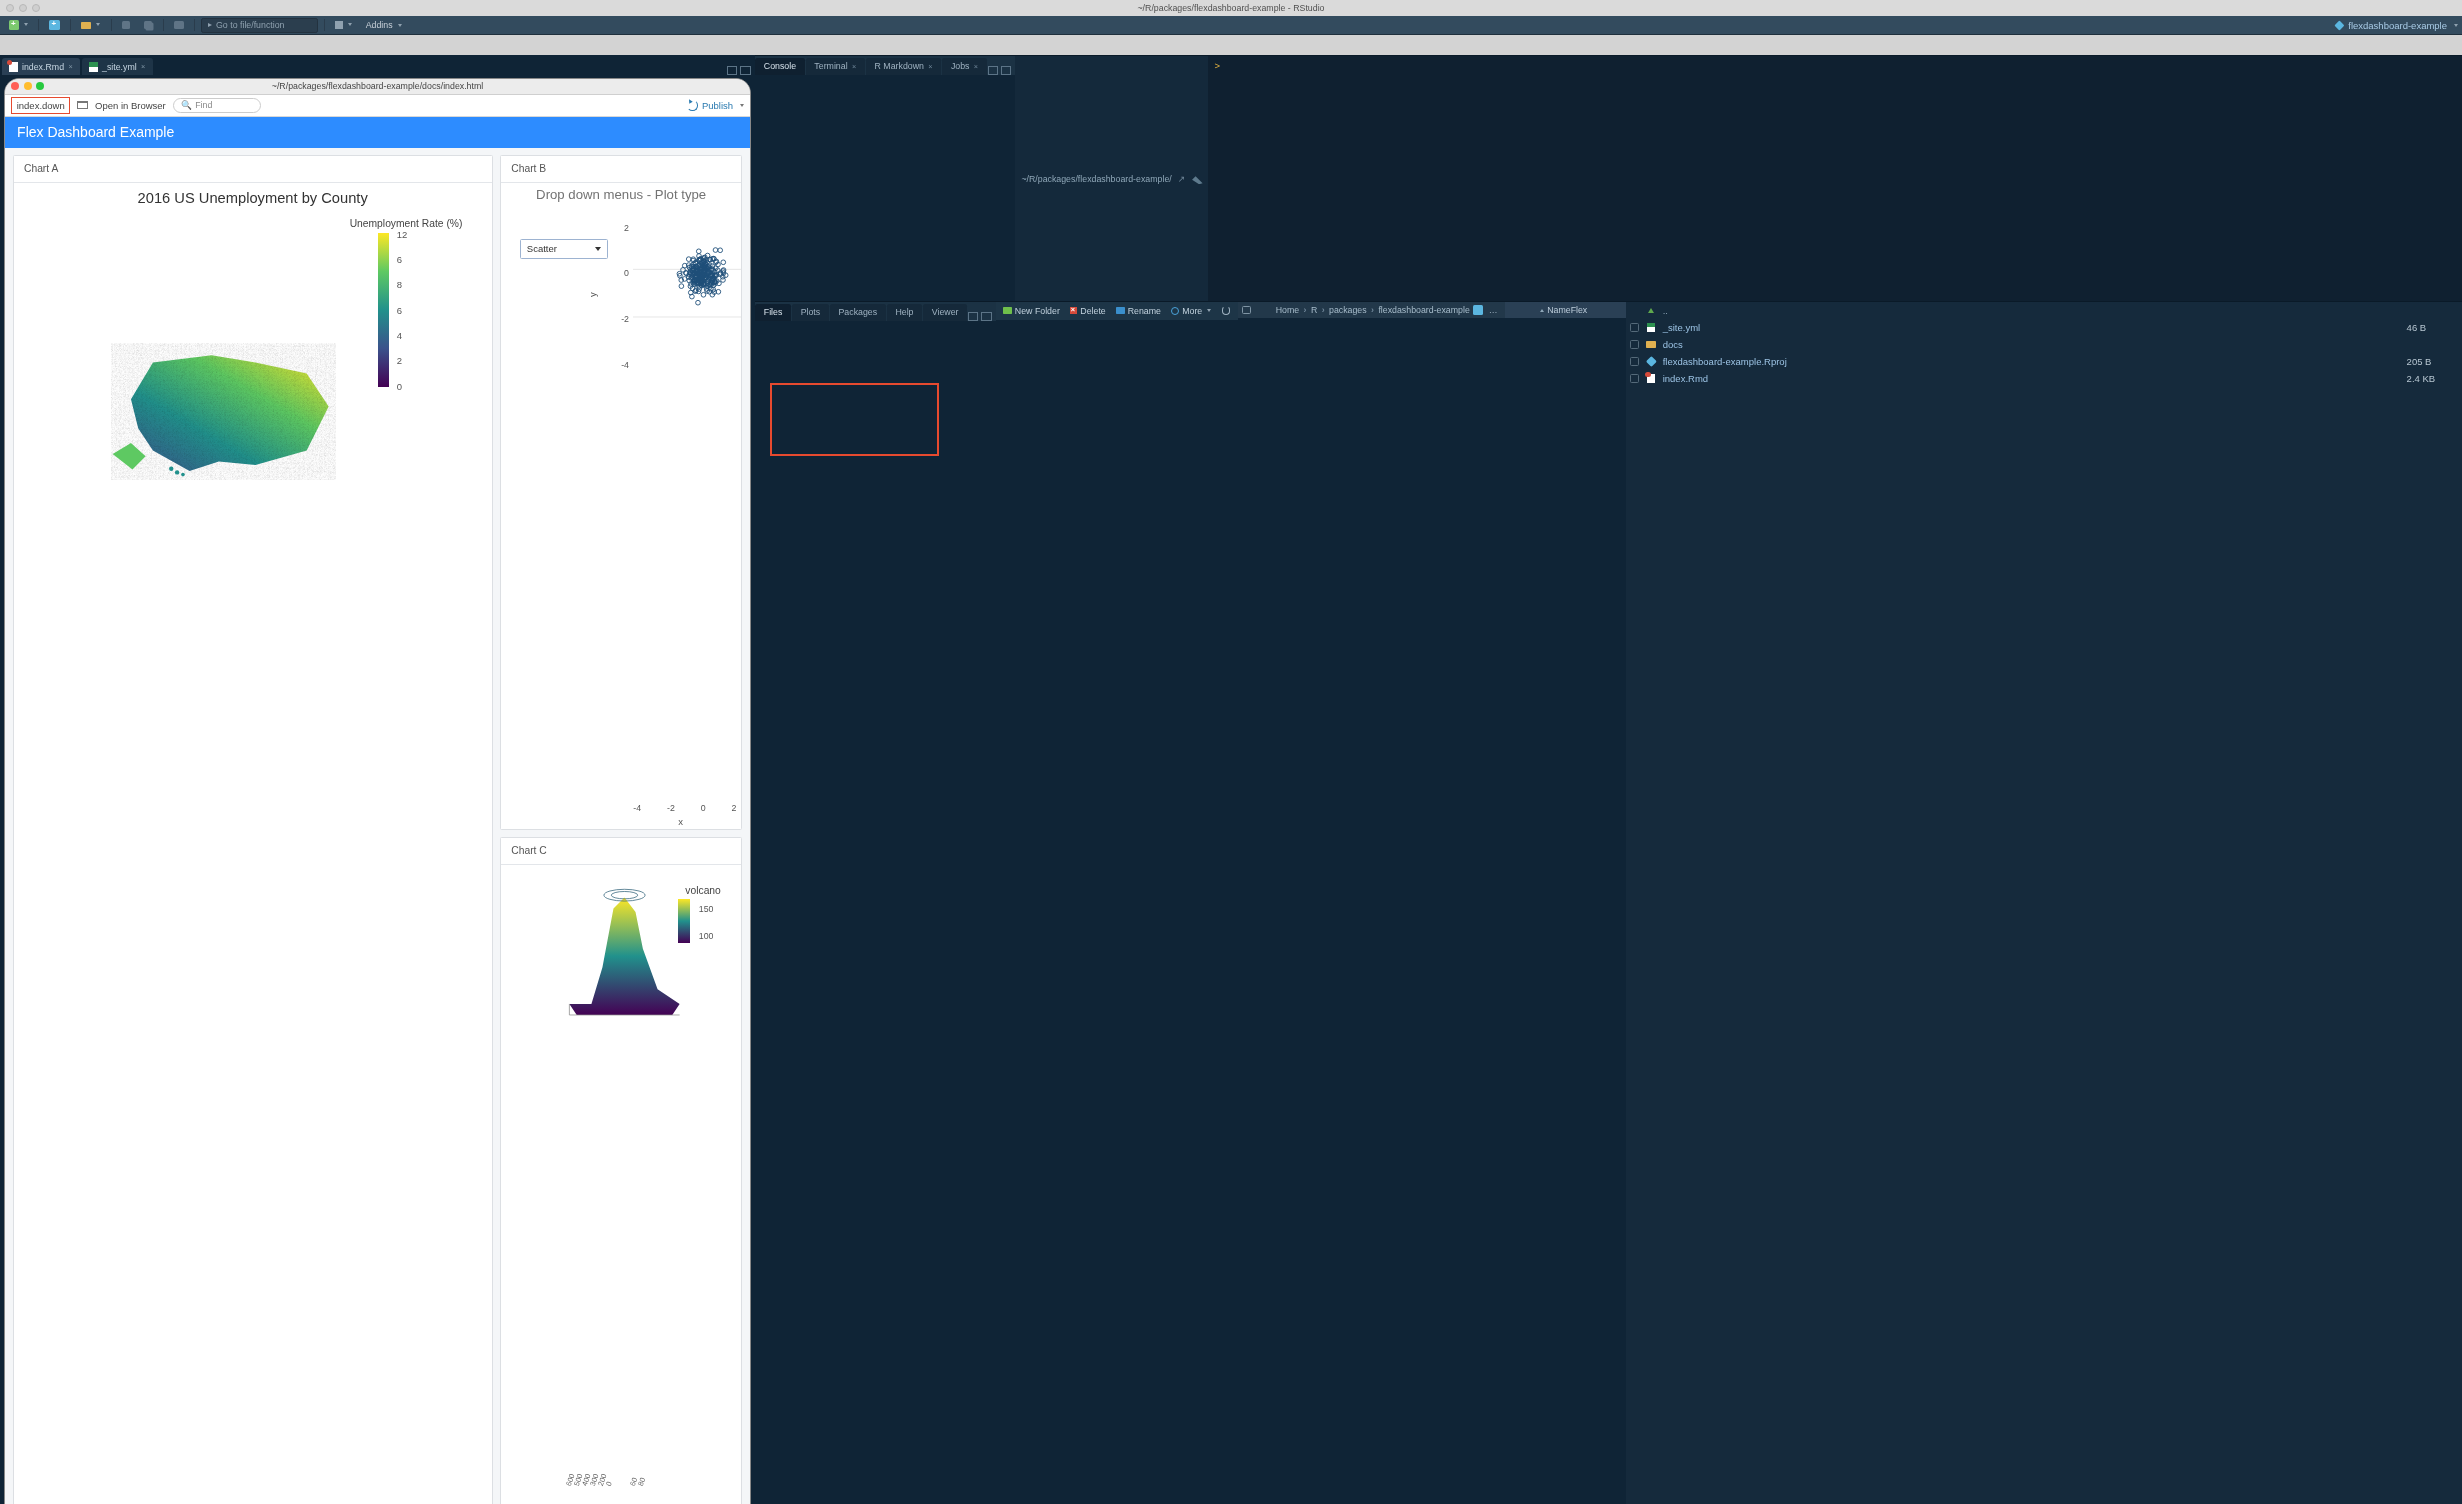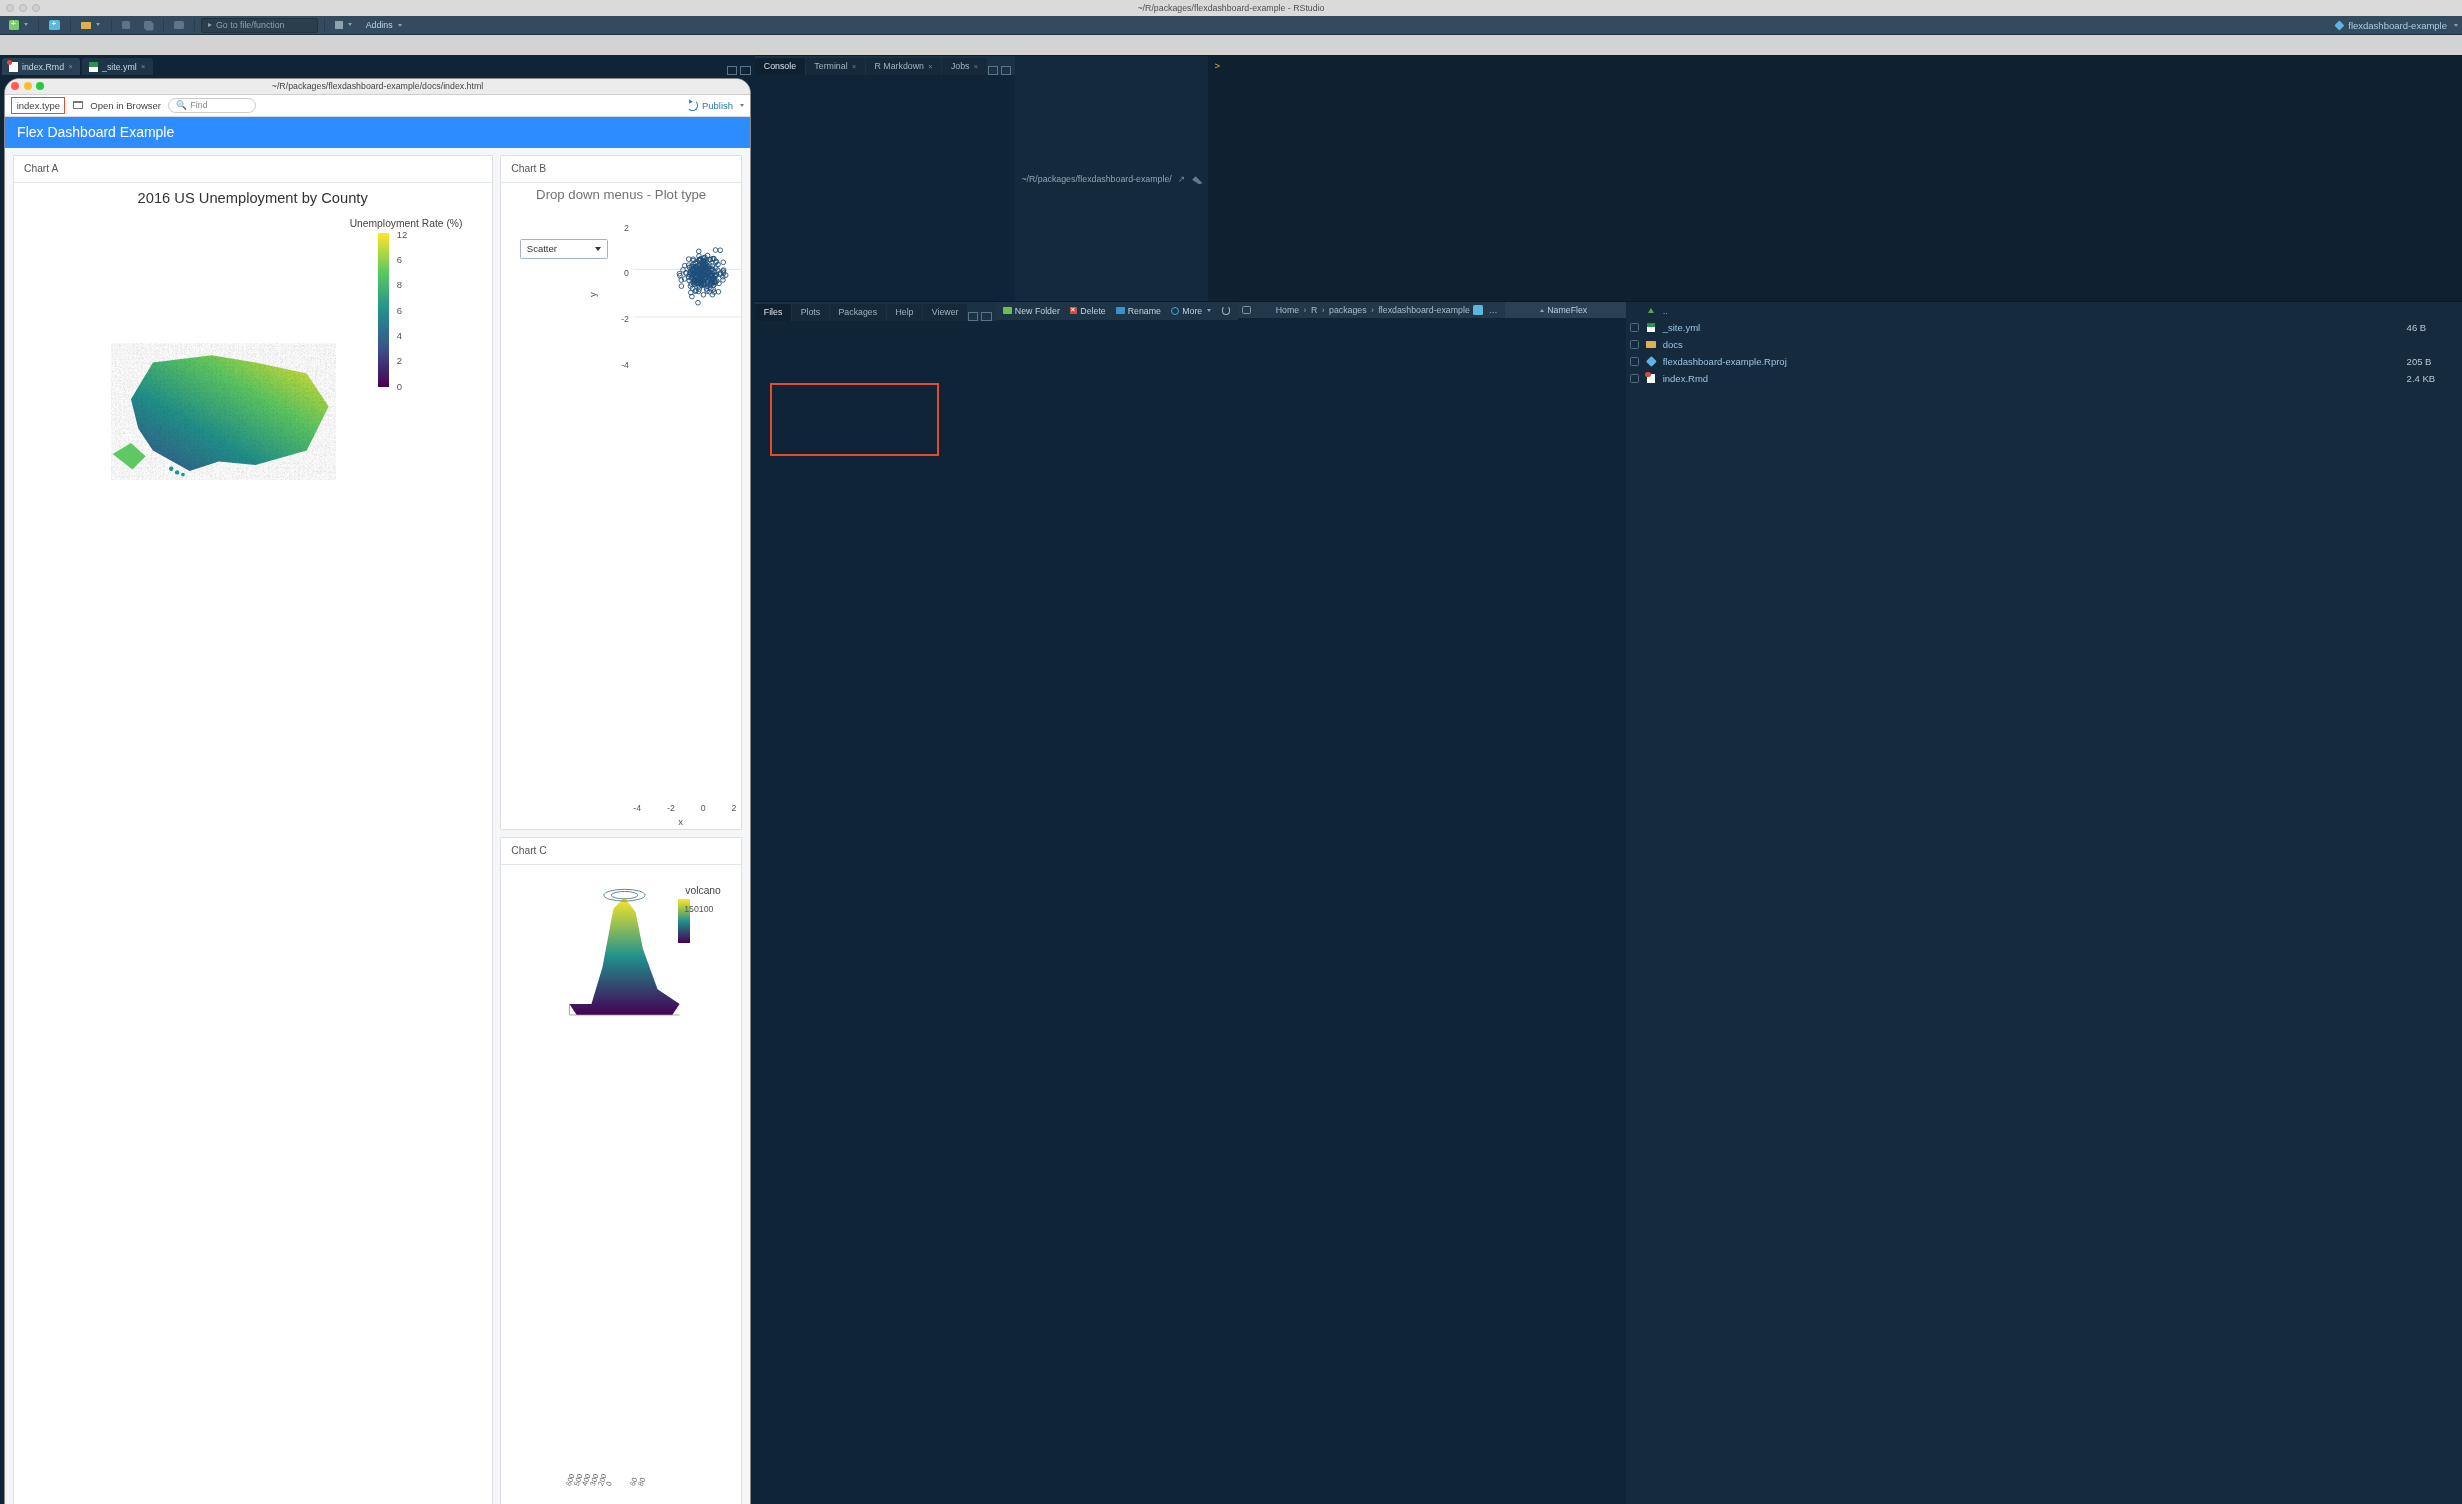--- a/index.html
+++ b/index.html
@@ -101,21 +101,21 @@
 .scat-axis-y{position:absolute; left:106px; top:37px; height:147px; display:flex; flex-direction:column; justify-content:space-between; font-size:8.8px; color:#555; text-align:right; width:14.7px;}
 .scat-axis-x{position:absolute; left:125px; bottom:13.2px; width:103px; display:flex; justify-content:space-between; font-size:8.8px; color:#555;}
 .ylabel{position:absolute; left:82px; top:103px; transform:rotate(-90deg); font-size:9.5px; color:#555;}
 .xlabel{position:absolute; left:170px; bottom:-1.5px; font-size:9.5px; color:#555;}
 .scatter-svg{position:absolute; left:125px; top:32px;}
 
 
 .volc-wrap{ width:100%; height:100%; position:relative;}
 .volc-leg-title{position:absolute; right:13.2px; top:17.6px; font-size:10.3px; color:#444;}
 .volc-bar{position:absolute; right:44px; top:32px; width:11.7px; height:44px; background:linear-gradient(to top,#440154,#21918c,#fde725);}
-.volc-ticks{position:absolute; right:20.5px; top:37px; height:37px; display:flex; justify-content:space-between; font-size:8.8px; color:#555;}
+.volc-ticks{position:absolute; right:20.5px; top:37px; height:37px; display:flex; flex-direction:column; justify-content:space-between; font-size:8.8px; color:#555;}
 .volc-svg{position:absolute; left:54px; top:11.7px;}
 .volc-axis{position:absolute; left:56px; bottom:14.7px; font-size:7.3px; color:#666; display:flex; gap:0.7px;}
 .volc-axis span{ display:inline-block; transform:rotate(-70deg); transform-origin:top left; width:7.3px;}
 
 
 .pane{ display:flex; border-top:0.7px solid #0a1a28;}
 .pane-tabs{ height:19px; background:#1b3244; display:flex; align-items:flex-end; gap:0.7px;}
 .pane-tabs .ptab{ padding:3.7px 8.8px; color:#9fb2c1; font-size:8.8px; background:#15293a; border-radius:2.2px 2.2px 0 0; display:flex; align-items:center; gap:4.4px;}
 .pane-tabs .ptab.active{ background:#0f2030; color:#d6e1ea;}
 .pane-tabs .pane-btns{ margin-left:auto; padding-right:4.4px;}
@@ -252,21 +252,21 @@
     <div class="viewer-frame">
       <div class="vf-title">
         <div class="vf-traffic">
           <span class="r"></span>
           <span class="y"></span>
           <span class="g"></span>
         </div>
         <span>~/R/packages/flexdashboard-example/docs/index.html</span>
       </div>
       <div class="vf-toolbar">
-        <span class="filelabel">index.type</span>
+        <span class="filelabel">index.down</span>
         <span class="ic-browser"></span>
         <span>Open in Browser</span>
         <div class="find">
           <span>🔍</span>
           <span>Find</span>
         </div>
         <div class="publish">
           <span class="ic-publish"></span>
           <span>Publish</span>
           <span class="chev-down" style="border-top-color:#777"></span>

